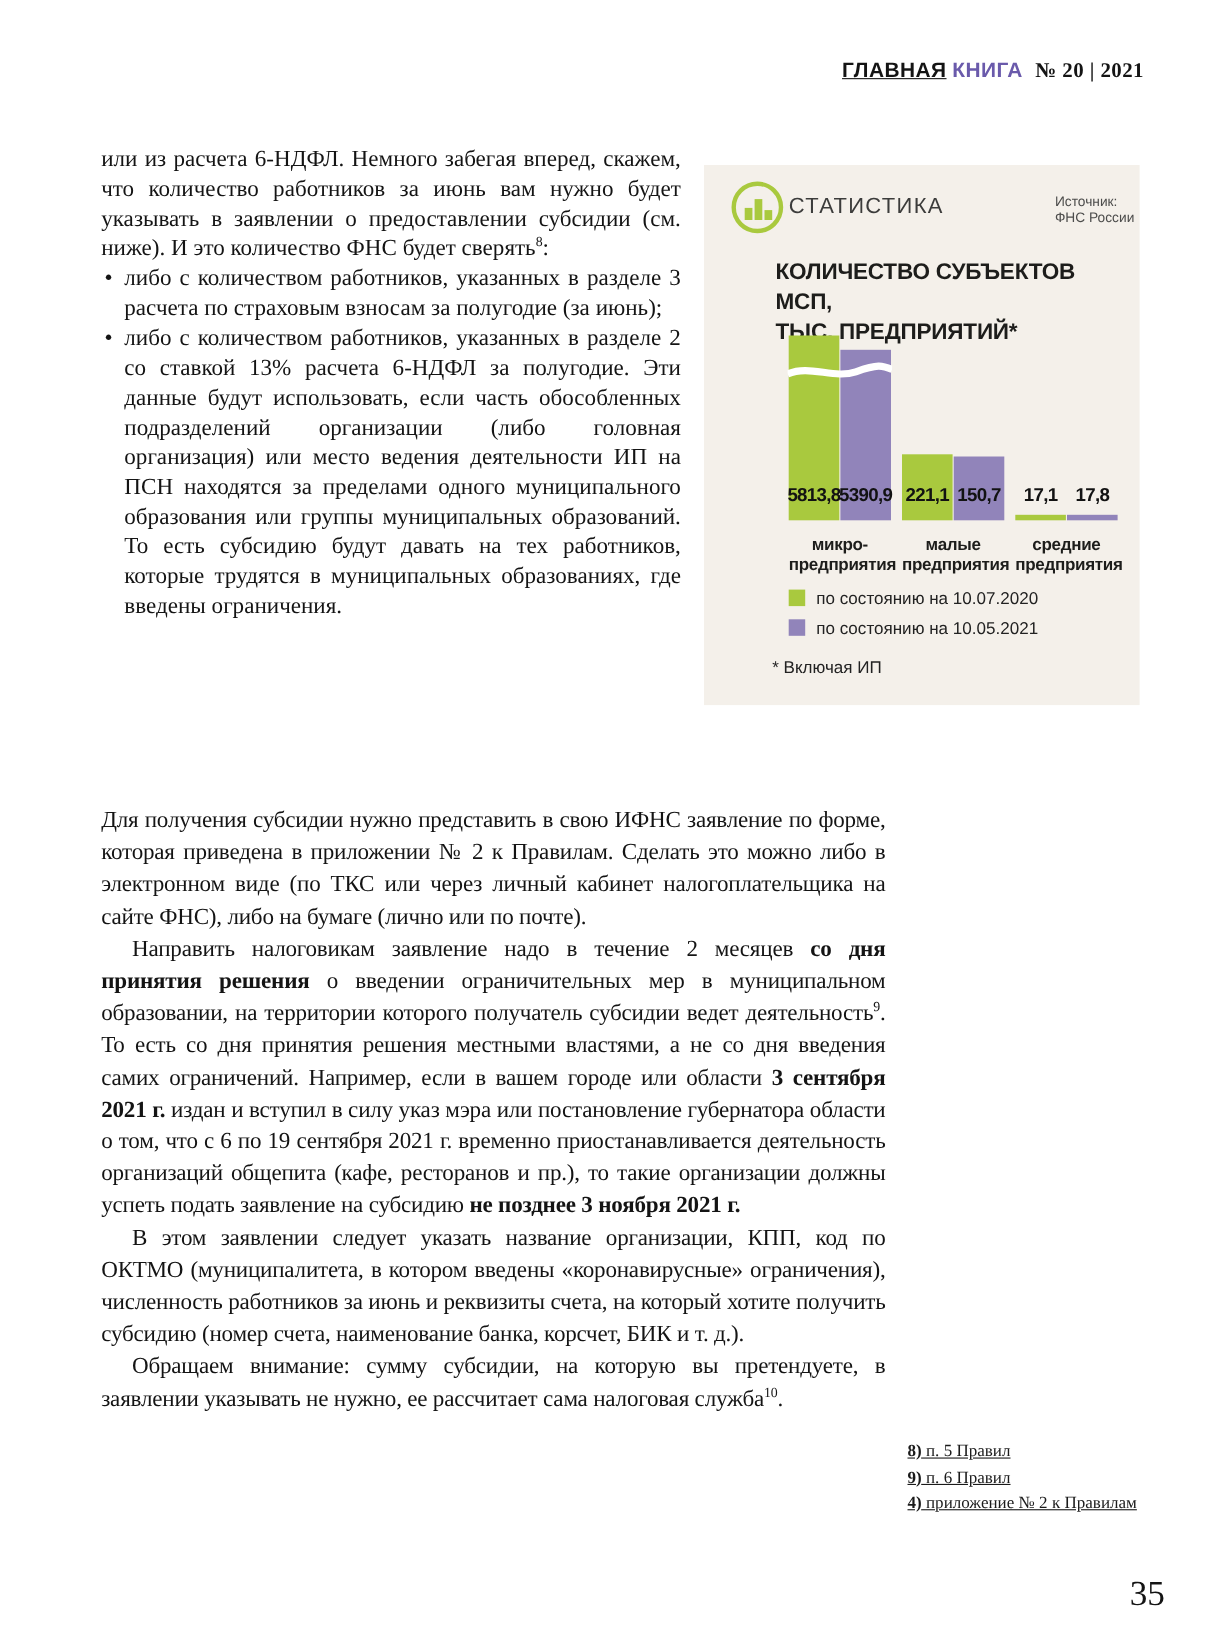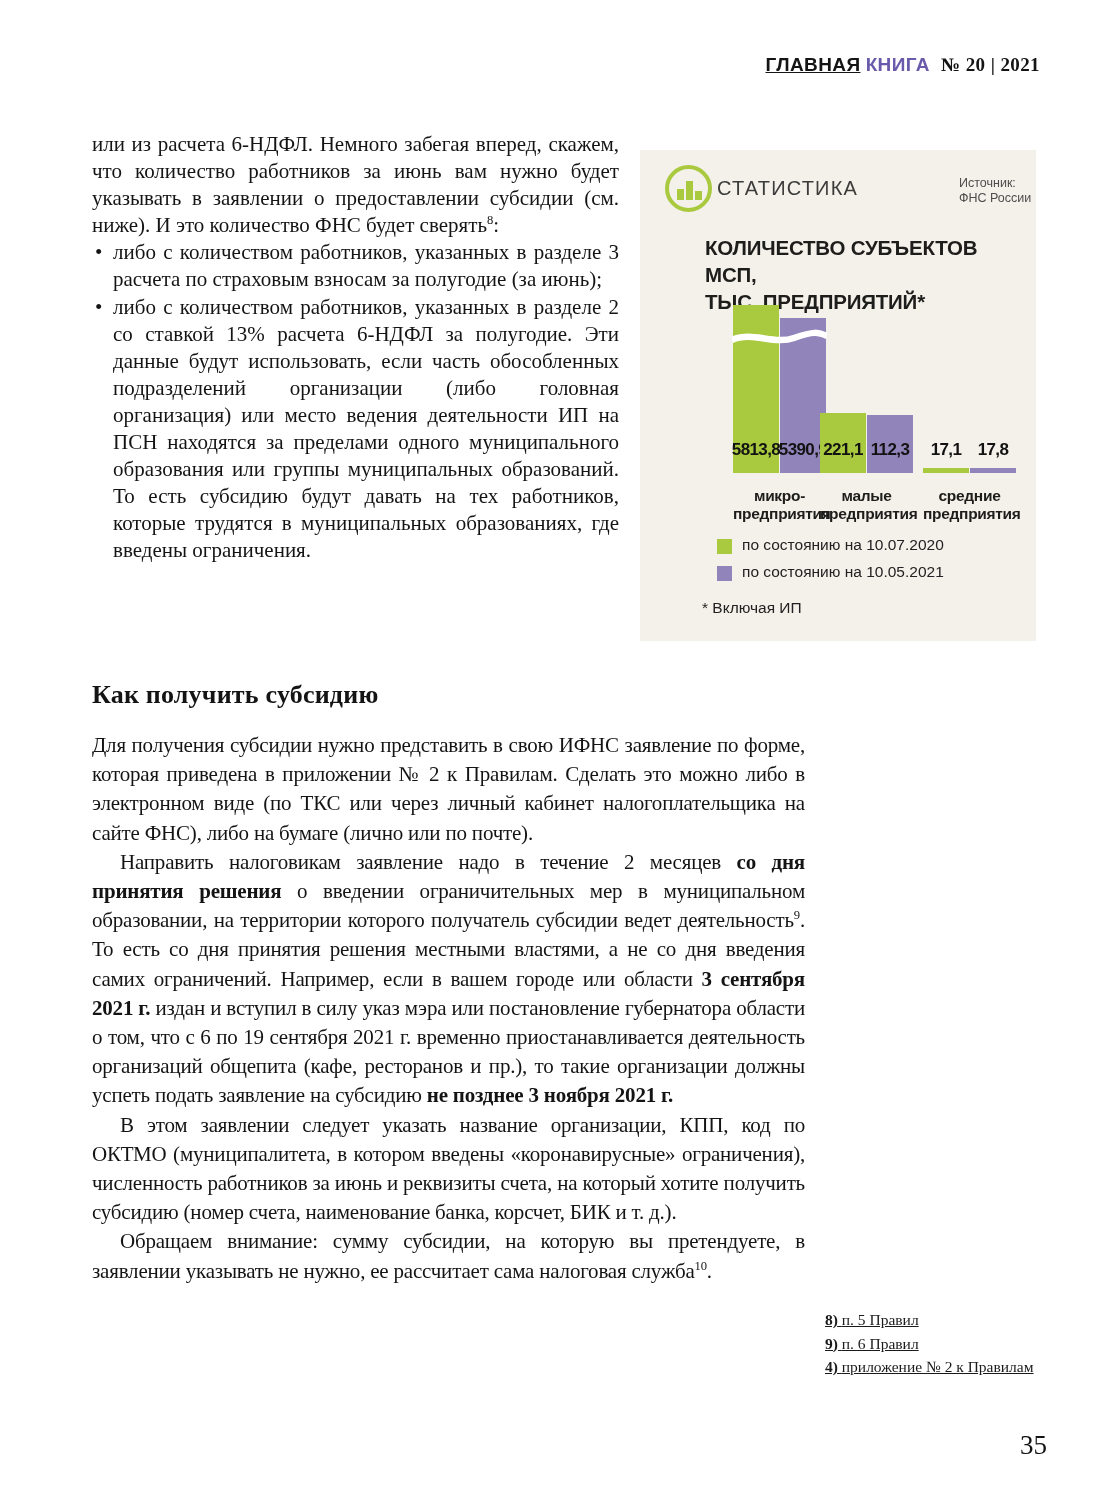--- a/index.html
+++ b/index.html
@@ -40,33 +40,33 @@
     font-weight: bold; font-size: 20.5px; line-height: 27px; letter-spacing: -0.2px; white-space: pre-line; }
   .chart-plot { position: absolute; left: 77px; top: 150px; width: 300px; height: 173px; }
   .chart-group { position: absolute; bottom: 0; width: 93px; height: 100%; }
   .bar { position: absolute; bottom: 0; width: 46px; }
   .bar-value { position: absolute; bottom: 13px; width: 62px; text-align: center;
     font-weight: bold; font-size: 17px; letter-spacing: -0.6px; color: #121212; }
   .cat-label { position: absolute; top: calc(100% + 14px); left: 0; width: 93px; text-align: center;
     font-weight: bold; font-size: 15.5px; line-height: 17.5px; letter-spacing: -0.3px; white-space: pre-line; }
   .axis-break { position: absolute; left: -1px; top: 27px; }
   .legend { position: absolute; left: 77px; top: 386px; }
-  .legend-item { display: flex; align-items: flex-end; margin-bottom: 9px; }
+  .legend-item { display: flex; align-items: flex-start; margin-bottom: 9px; }
   .legend-swatch { width: 15px; height: 15px; margin-right: 10px; flex: 0 0 auto; }
   .legend-text { font-size: 15.5px; color: #222; }
   .chart-footnote { position: absolute; left: 62px; top: 449px; font-size: 15.5px; color: #222; }
   
   .section-heading { position: absolute; left: 92px; top: 680px; font-size: 26px; font-weight: bold; letter-spacing: .2px; }
   .body-copy { position: absolute; left: 92px; top: 731px; width: 713px;
     font-size: 21px; line-height: 29.2px; text-align: justify; letter-spacing: -0.2px; }
   .body-copy p.indent { text-indent: 28px; }
   
   .footnotes { position: absolute; left: 825px; top: 1308px; font-size: 15.5px; line-height: 23.5px; color: #1a1a1a; text-decoration: underline; }
   .fn-marker { font-weight: bold; }
-  .page-number { position: absolute; right: 57px; top: 1430px; font-size: 27px; text-align: center; }
+  .page-number { position: absolute; right: 45px; top: 1430px; font-size: 32px; text-align: center; }
 </style>
 </head>
 <body>
 
 <div class="page">
 
   <div class="page-header">
     <span class="brand">ГЛАВНАЯ</span>
     <span class="brand-accent" id="brand-accent" style="color: rgb(106, 90, 171);">КНИГА</span>
     <span class="issue">№ 20 | 2021</span>
@@ -88,36 +88,36 @@
           <i id="ib3" style="height: 9px; background: rgb(169, 201, 62);"></i>
         </span>
     </div>
     <div class="stat-label">СТАТИСТИКА</div>
     <div class="stat-source" style="white-space: pre-line;">Источник:
 ФНС России</div>
     <div class="chart-title" style="white-space: pre-line;">КОЛИЧЕСТВО СУБЪЕКТОВ МСП,
 ТЫС. ПРЕДПРИЯТИЙ*</div>
 
     <div class="chart-plot" id="chart-plot">
-        <div class="chart-group" style="left: 16px;">
+        <div class="chart-group" style="left: 0px;">
           <div class="bar" style="left: 0px; height: 168px; background: rgb(169, 201, 62);"></div>
           <div class="bar-value" style="left: -8px;">5813,8</div>
           <div class="bar" style="left: 47px; height: 155px; background: rgb(145, 132, 186);"></div>
           <div class="bar-value" style="left: 39px;">5390,9</div>
           <svg width="95" height="22" class="axis-break">
             <path d="M0 13 C 20 4, 42 18, 62 11 S 86 5, 95 9" fill="none" stroke="#ffffff" stroke-width="6.5"></path>
           </svg>
           <div class="cat-label">микро-
 предприятия</div>
         </div>
         <div class="chart-group" style="left: 103px;">
           <div class="bar" style="left: 0px; height: 60px; background: rgb(169, 201, 62);"></div>
           <div class="bar-value" style="left: -8px;">221,1</div>
           <div class="bar" style="left: 47px; height: 58px; background: rgb(145, 132, 186);"></div>
-          <div class="bar-value" style="left: 39px;">112,3</div>
+          <div class="bar-value" style="left: 39px;">150,7</div>
           <div class="cat-label">малые
 предприятия</div>
         </div>
         <div class="chart-group" style="left: 206px;">
           <div class="bar" style="left: 0px; height: 5px; background: rgb(169, 201, 62);"></div>
           <div class="bar-value" style="left: -8px;">17,1</div>
           <div class="bar" style="left: 47px; height: 5px; background: rgb(145, 132, 186);"></div>
           <div class="bar-value" style="left: 39px;">17,8</div>
           <div class="cat-label">средние
 предприятия</div>
@@ -131,21 +131,20 @@
       </div>
       <div class="legend-item">
         <span class="legend-swatch" id="sw1" style="background: rgb(145, 132, 186);"></span>
         <span class="legend-text">по состоянию на 10.05.2021</span>
       </div>
     </div>
 
     <div class="chart-footnote">* Включая ИП</div>
   </div>
 
-  <h2 class="section-heading">Как получить субсидию</h2>
   <div class="body-copy" id="body-copy">
     <p><span>Для получения субсидии нужно представить в свою ИФНС заявление по форме, которая приведена в приложении № 2 к Правилам. Сделать это можно либо в электронном виде (по ТКС или через личный кабинет налогоплательщика на сайте ФНС), либо на бумаге (лично или по почте).</span></p>
     <p class="indent"><span>Направить налоговикам заявление надо в течение 2 месяцев </span><b>со дня принятия решения</b><span> о введении ограничительных мер в муниципальном образовании, на территории которого получатель субсидии ведет деятельность</span><sup>9</sup><span>. То есть со дня принятия решения местными властями, а не со дня введения самих ограничений. Например, если в вашем городе или области </span><b>3 сентября 2021 г.</b><span> издан и вступил в силу указ мэра или постановление губернатора области о том, что с 6 по 19 сентября 2021 г. временно приостанавливается деятельность организаций общепита (кафе, ресторанов и пр.), то такие организации должны успеть подать заявление на субсидию </span><b>не позднее 3 ноября 2021 г.</b></p>
     <p class="indent"><span>В этом заявлении следует указать название организации, КПП, код по ОКТМО (муниципалитета, в котором введены «коронавирусные» ограничения), численность работников за июнь и реквизиты счета, на который хотите получить субсидию (номер счета, наименование банка, корсчет, БИК и т. д.).</span></p>
     <p class="indent"><span>Обращаем внимание: сумму субсидии, на которую вы претендуете, в заявлении указывать не нужно, ее рассчитает сама налоговая служба</span><sup>10</sup><span>.</span></p>
   </div>
 
   <div class="footnotes">
     <div><span class="fn-marker">8)</span> <span>п. 5 Правил</span></div>
     <div><span class="fn-marker">9)</span> <span>п. 6 Правил</span></div>

